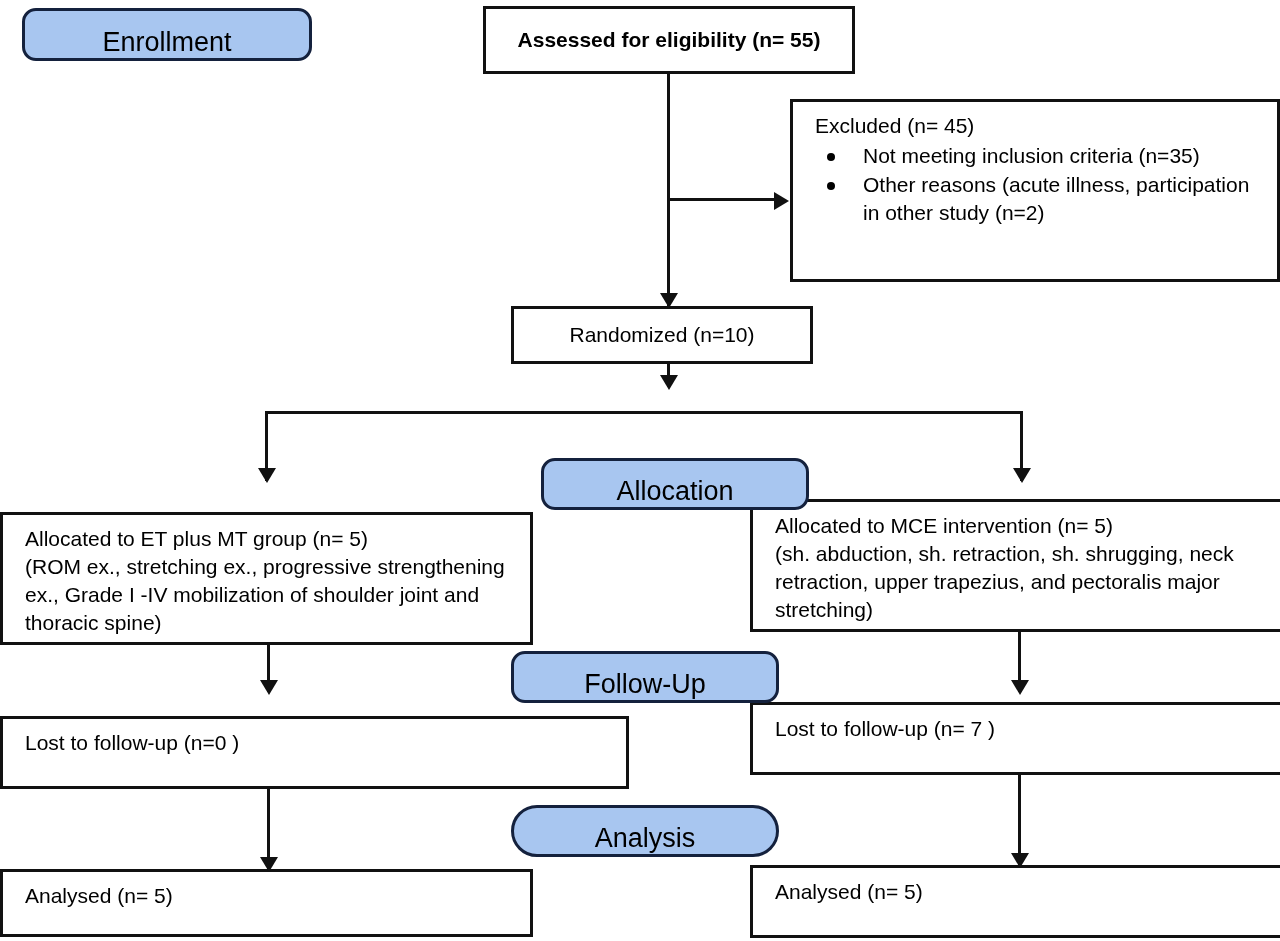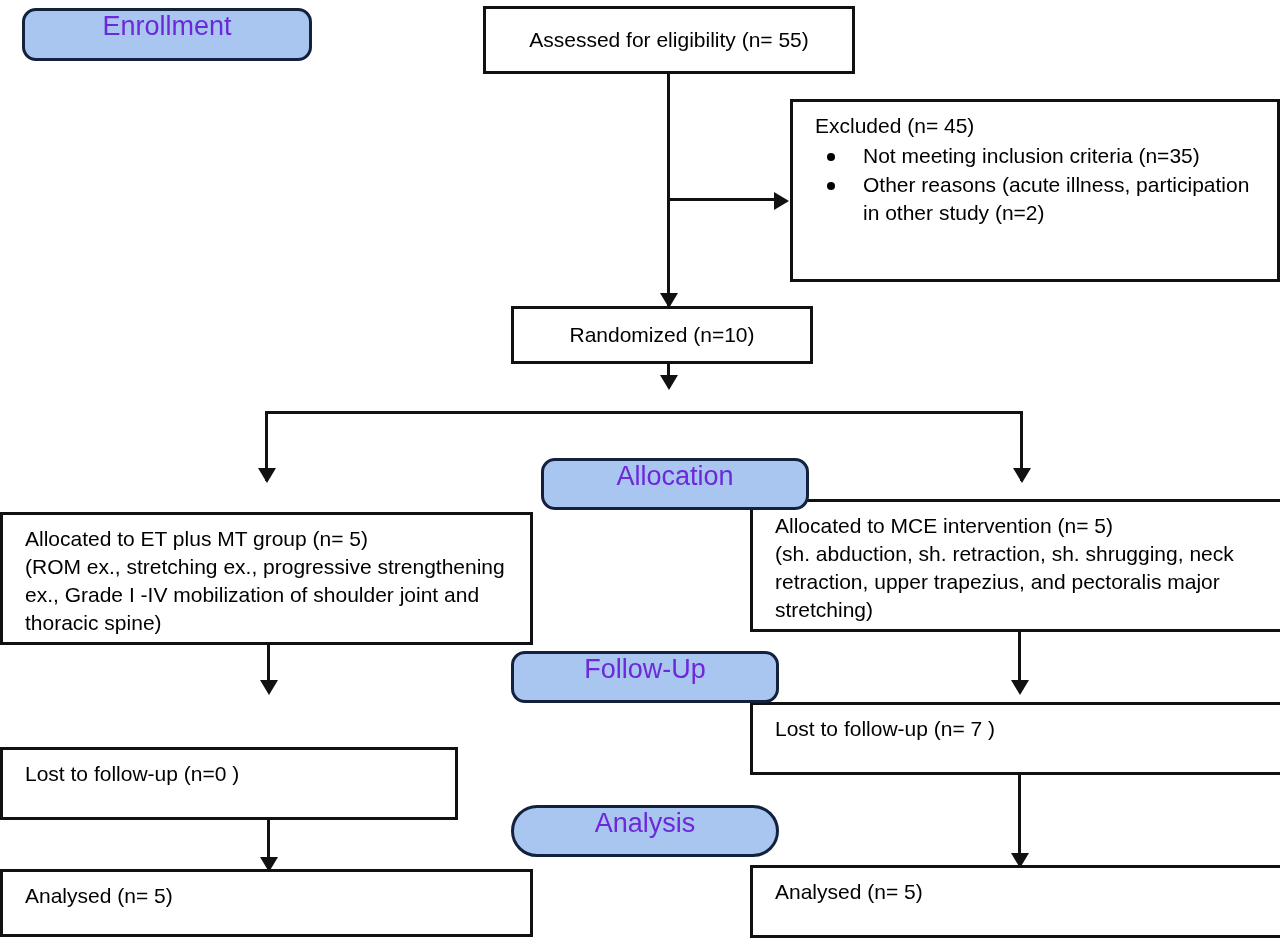--- a/index.html
+++ b/index.html
@@ -54,24 +54,24 @@
     border-radius:50%;
     background:#000000;
   }
   
   .badge{
     position:absolute;
     box-sizing:border-box;
     background:#A8C6F0;
     border:3px solid #14213D;
     border-radius:14px;
-    color:#6d28d9;
+    color:#000000;
     font-size:27px;
     display:flex;
-    align-items:flex-start;
+    align-items:flex-end;
     justify-content:center;
     z-index:9;
   }
   
   .ln{
     position:absolute;
     background:#111111;
     z-index:2;
   }
   .ln.v{width:3px;}
@@ -94,21 +94,21 @@
 </style>
 </head>
 <body>
 
 <div id="canvas">
 
   <div class="badge" style="left:22px;top:8px;width:290px;height:53px;">
     <span>Enrollment</span>
   </div>
 
-  <div class="node center" style="left:483px;top:6px;width:372px;height:68px;">
+  <div class="node center" style="left:483px;top:6px;width:372px;height:68px;font-weight:bold;">
     <span class="line">Assessed for eligibility (n= 55)</span>
   </div>
 
   <div class="ln v" style="left:667px;top:74px;height:232px;"></div>
   <div class="arrowhead down" style="left:660px;top:293px;"></div>
 
   <div class="ln h" style="left:667px;top:198px;width:110px;"></div>
   <div class="arrowhead right" style="left:774px;top:192px;"></div>
 
   <div class="node" style="left:790px;top:99px;width:490px;height:183px;">
@@ -150,21 +150,21 @@
 
   <div class="badge" style="left:541px;top:458px;width:268px;height:52px;">
     <span>Allocation</span>
   </div>
 
   <div class="ln v" style="left:267px;top:632px;height:60px;"></div>
   <div class="arrowhead down" style="left:260px;top:680px;"></div>
   <div class="ln v" style="left:1018px;top:632px;height:60px;"></div>
   <div class="arrowhead down" style="left:1011px;top:680px;"></div>
 
-  <div class="node" style="left:0px;top:747px;width:458px;height:73px;">
+  <div class="node" style="left:0px;top:716px;width:629px;height:73px;">
     <span class="line">Lost to follow-up (n=0 )</span>
   </div>
 
   <div class="node" style="left:750px;top:702px;width:533px;height:73px;">
     <span class="line">Lost to follow-up (n= 7 )</span>
   </div>
 
   <div class="badge" style="left:511px;top:651px;width:268px;height:52px;">
     <span>Follow-Up</span>
   </div>

